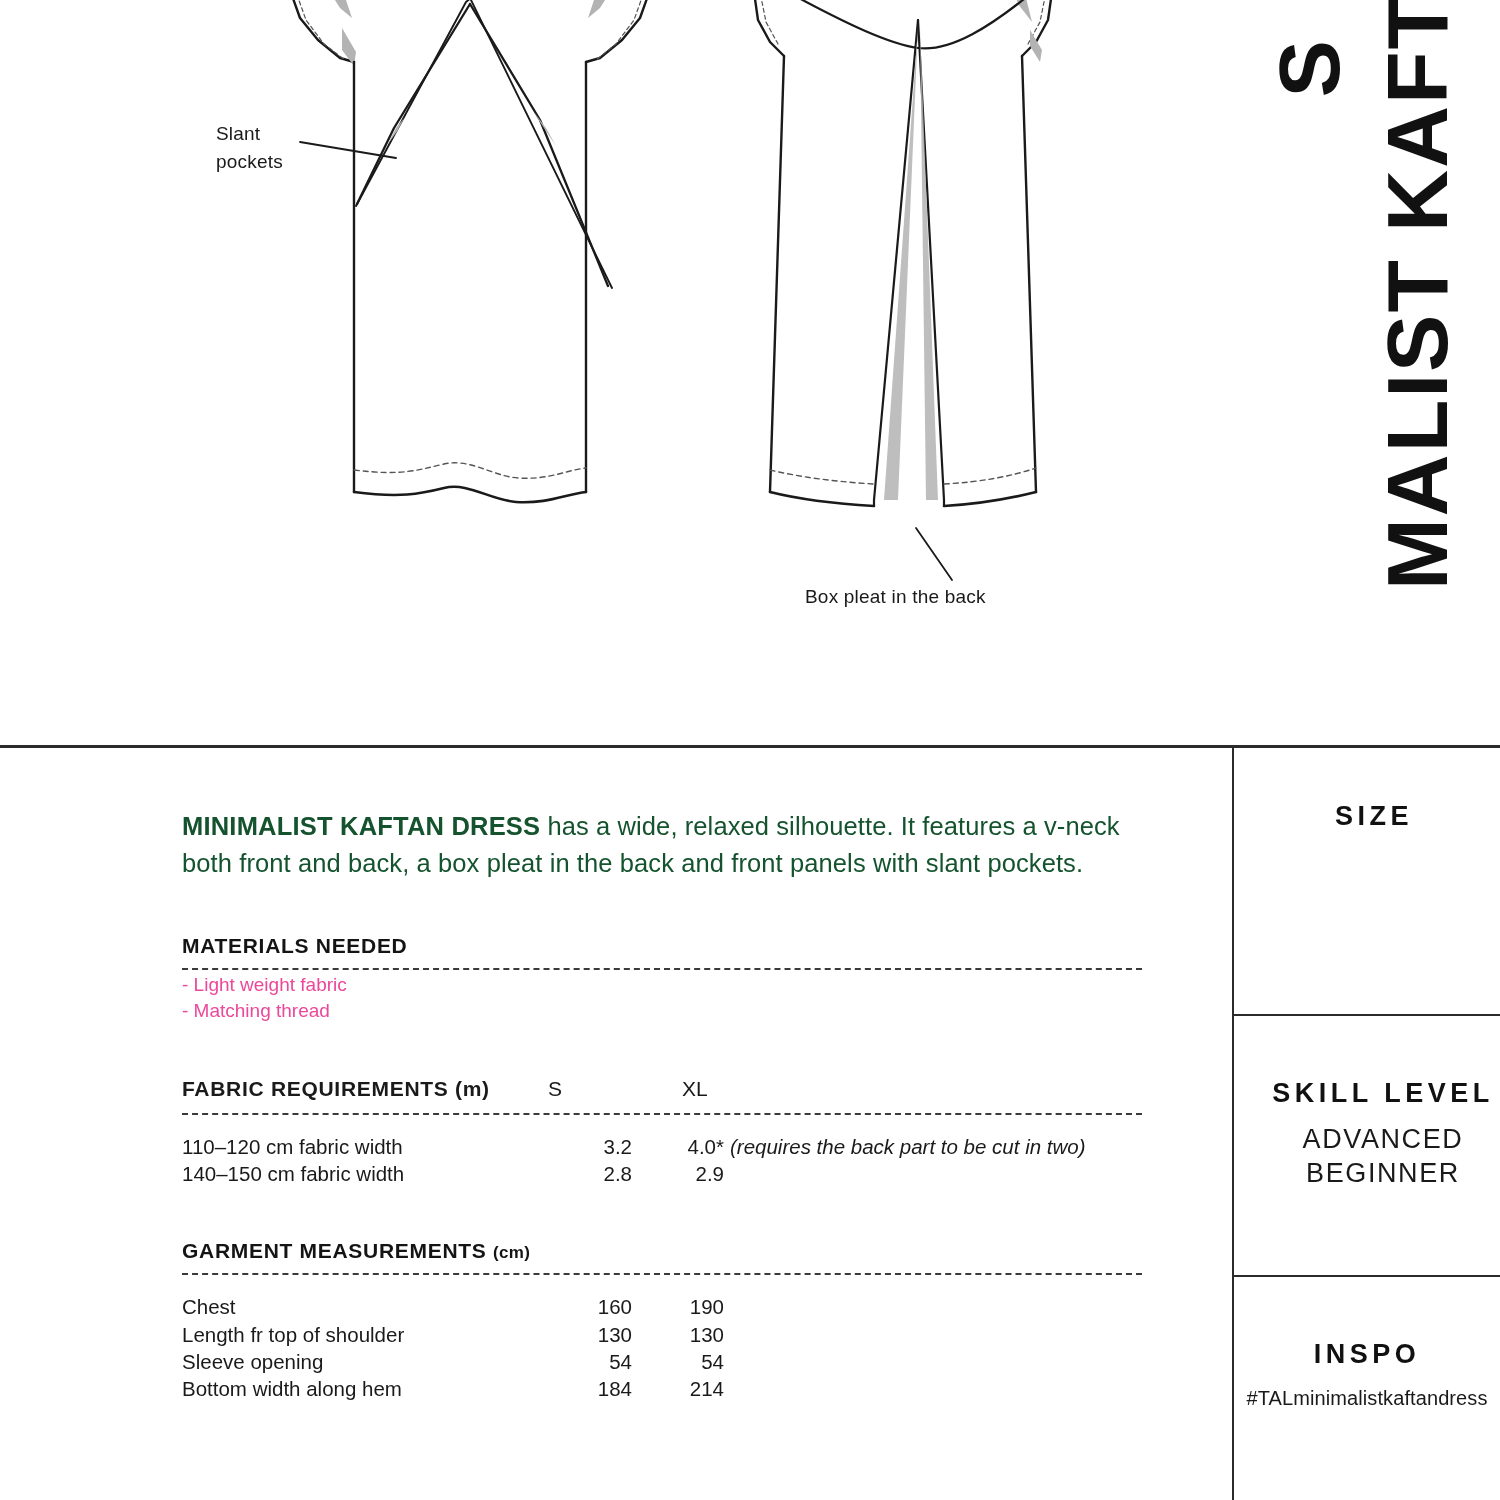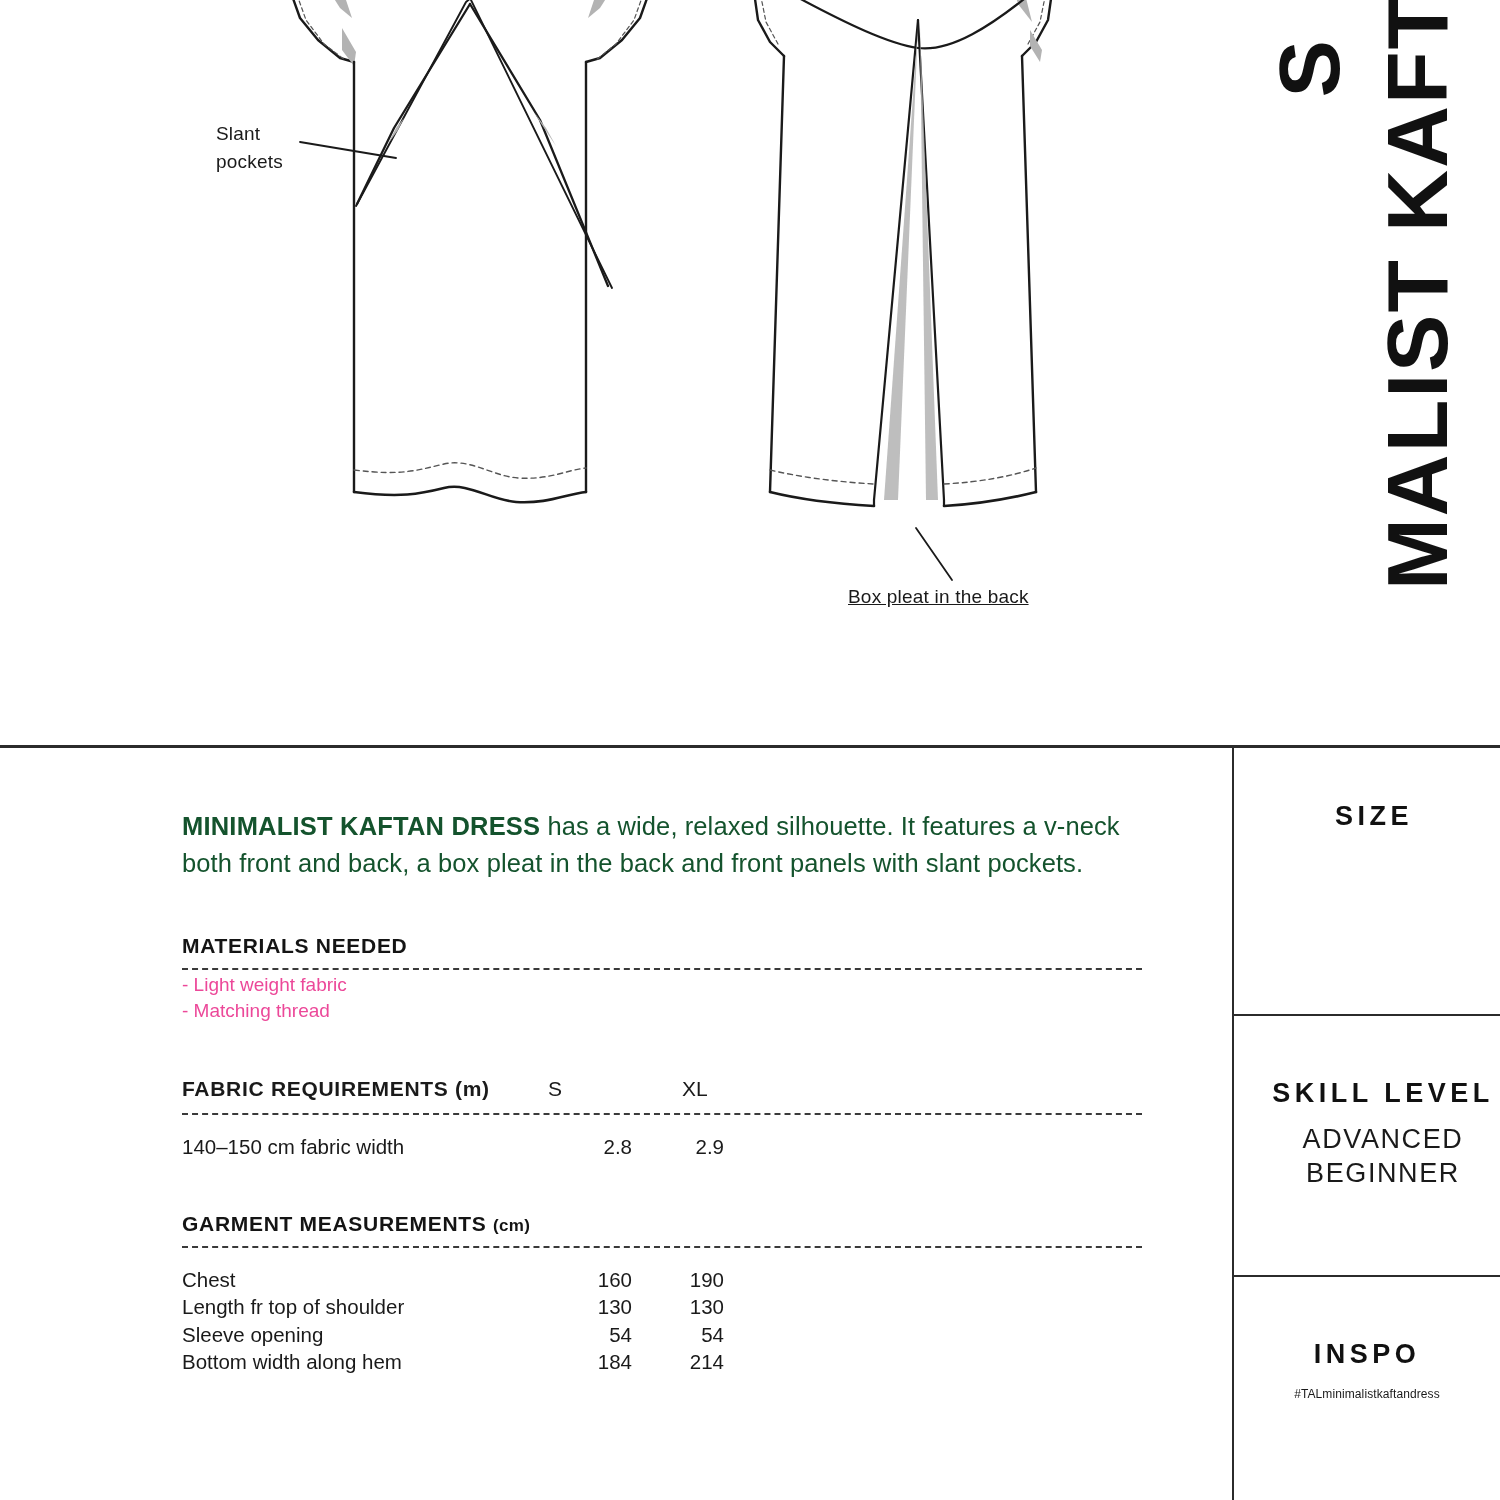--- a/index.html
+++ b/index.html
@@ -34,21 +34,21 @@
   .anno-text {
     position: absolute;
     font-family: "Liberation Sans", sans-serif;
     font-size: 19px;
     color: #1a1a1a;
     letter-spacing: 0.2px;
     line-height: 1.45;
     white-space: pre-line;
   }
   #anno-slant-pockets { left: 216px; top: 120px; }
-  #anno-box-pleat { left: 848px; top: 583px; text-decoration: underline; }
+  #anno-box-pleat { left: 805px; top: 583px; }
 
   
   #vertical-title-wrap {
     position: absolute;
     right: 0;
     top: 0;
     width: 300px;
     height: 745px;
     overflow: hidden;
     pointer-events: none;
@@ -205,21 +205,21 @@
   .side-body {
     font-size: 27px;
     line-height: 1.25;
     color: #1a1a1a;
     letter-spacing: 0.4px;
     margin-top: 14px;
   }
   .side-body div { white-space: pre; }
   #side-skill .side-body { letter-spacing: 1.6px; }
   .side-hash {
-    font-size: 12px;
+    font-size: 20px;
     color: #1a1a1a;
     letter-spacing: 0.1px;
     margin-top: 17px;
   }
 </style>
 </head>
 <body>
 
 <div id="illustration-area">
 
@@ -337,20 +337,26 @@
         <td class="col-s">S</td>
         <td class="col-xl">XL</td>
         <td class="col-note"></td>
       </tr>
     </tbody>
       </table>
     <div class="dashed-rule"></div>
     <div class="rule-gap"></div>
     <table class="tbl">
       <tbody>
+          <tr>
+        <td class="col-label">110–120 cm fabric width</td>
+        <td class="col-s">3.2</td>
+        <td class="col-xl">4.0*</td>
+        <td class="col-note">(requires the back part to be cut in two)</td>
+      </tr>
       <tr>
         <td class="col-label">140–150 cm fabric width</td>
         <td class="col-s">2.8</td>
         <td class="col-xl">2.9</td>
         <td class="col-note"></td>
       </tr>
     </tbody>
       </table>
 
     <div class="block-gap-2"></div>

